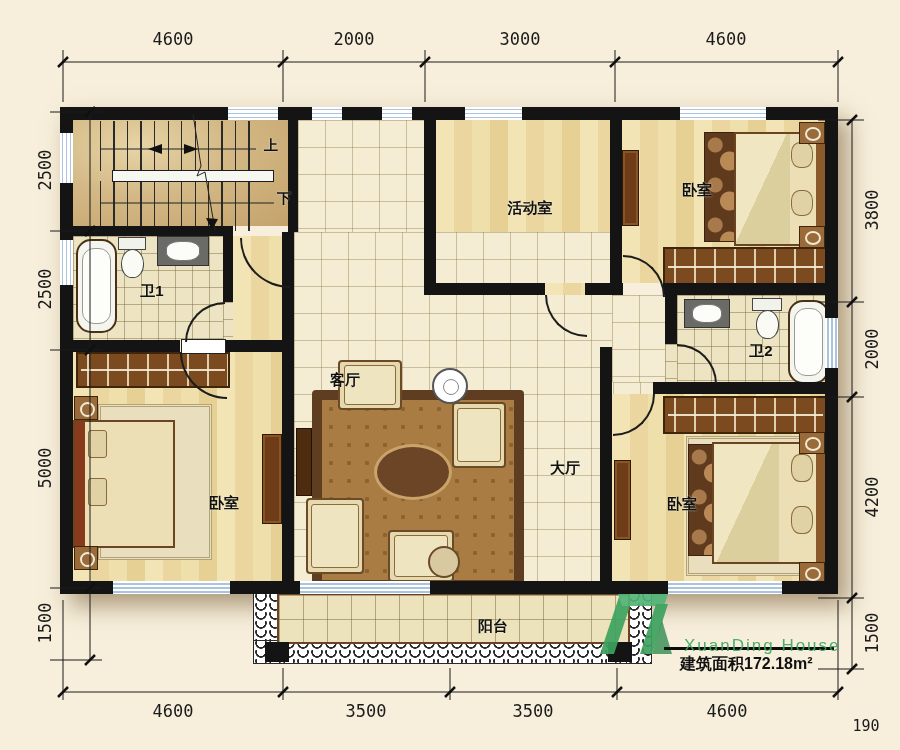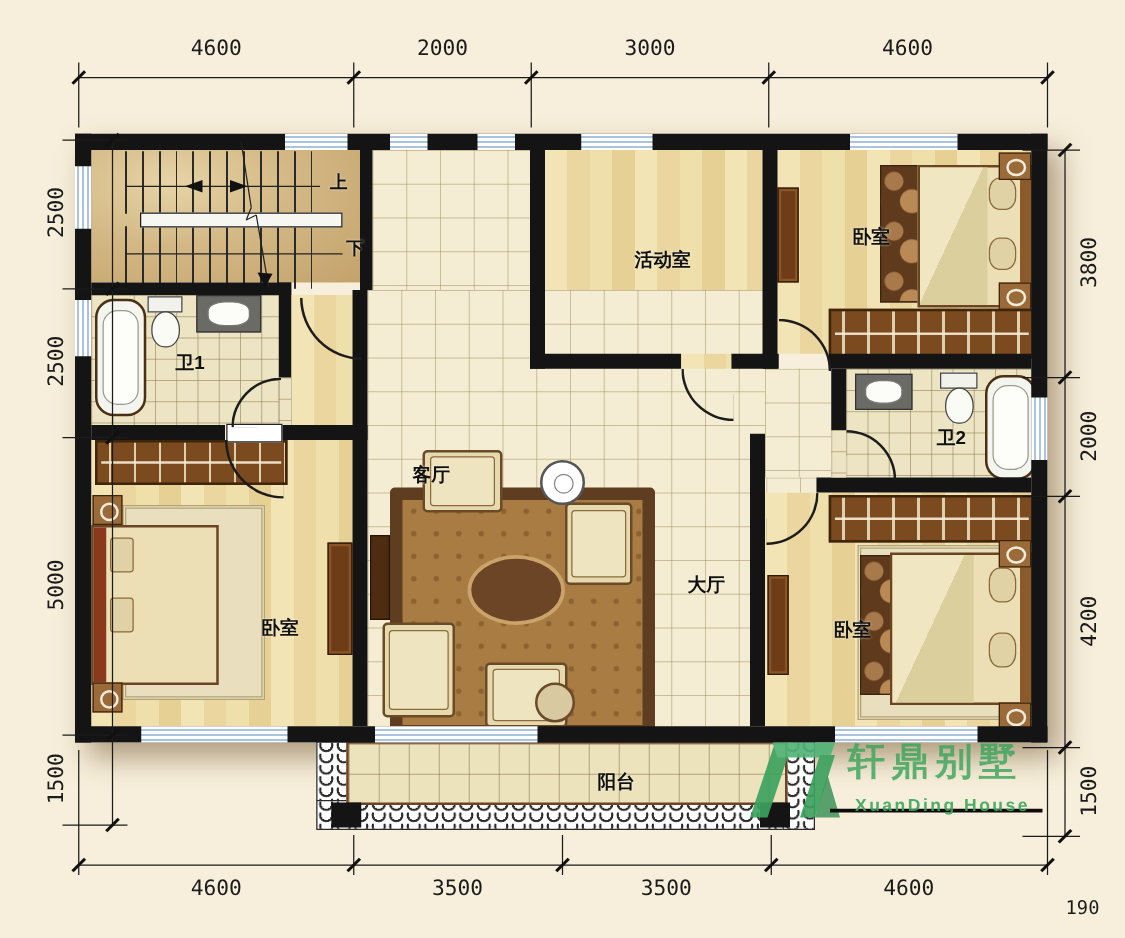--- a/index.html
+++ b/index.html
@@ -69,21 +69,21 @@
   
   .balc-roof{background-color:#fff;
     background-image:radial-gradient(circle at 7px 2px,transparent 4px,#2a2a2a 4px,#2a2a2a 5.5px,transparent 6px);
     background-size:14px 9px;border:1px solid #2a2a2a;z-index:2;}
   .balc-floor{background-color:#ece2bc;
     background-image:linear-gradient(rgba(120,100,55,.5) 1px,transparent 1px),
                      linear-gradient(90deg,rgba(120,100,55,.5) 1px,transparent 1px);
     background-size:24px 24px;border:2px solid #6b4226;z-index:3;}
   
   .brand{position:absolute;z-index:60;color:rgba(58,165,92,.82);font-weight:bold;letter-spacing:5px;font-size:30px;}
-  .brand-en{position:absolute;z-index:62;color:rgba(58,165,92,.9);font-weight:bold;font-size:14px;letter-spacing:2px;}
+  .brand-en{position:absolute;z-index:62;color:rgba(58,165,92,.9);font-weight:normal;font-size:17px;letter-spacing:2px;}
   .plan-title{position:absolute;z-index:61;color:#0c0c0c;font-weight:bold;font-size:32px;letter-spacing:2px;}
   .plan-area{position:absolute;z-index:62;color:#111;font-size:16px;font-weight:bold;}
   .treads{position:absolute;z-index:4;background:repeating-linear-gradient(90deg,transparent 0 12px,#2a2a2a 12px 13.5px);}
   .rail{position:absolute;z-index:6;background:#f7f7f2;border:1.5px solid #1c1c1c;}
   svg.overlay{position:absolute;left:0;top:0;z-index:40;pointer-events:none;}
 </style>
 </head>
 <body>
 
 <div id="canvas">
@@ -315,17 +315,17 @@
   <span class="dim v" style="left:872px;top:498px;">4200</span>
   <span class="dim v" style="left:872px;top:634px;">1500</span>
   <span class="dim" style="left:866px;top:728px;font-size:15px;">190</span>
 
   <svg class="abs" style="left:598px;top:590px;z-index:60;opacity:.92;" width="80" height="66" viewBox="0 0 80 66">
     <polygon points="2,64 22,4 36,4 16,64" fill="#3da25f"></polygon>
     <polygon points="20,4 70,4 66,16 24,16" fill="#52b477"></polygon>
     <polygon points="42,64 58,14 70,14 54,64" fill="#3da25f"></polygon>
     <polygon points="54,64 64,30 74,64" fill="#2b8a4e" opacity="0.85"></polygon>
   </svg>
-  <span class="brand" style="left:678px;top:589px;">轩鼎别墅</span>
   <div class="abs" style="left:664px;top:647px;width:170px;height:3px;background:#0c0c0c;z-index:61;"></div>
   <span class="brand-en" style="left:684px;top:636px;">XuanDing House</span>
+  <span class="plan-area" style="left:680px;top:654px;">建筑面积172.18m²</span>
 
 </div>
 
 </body></html>

